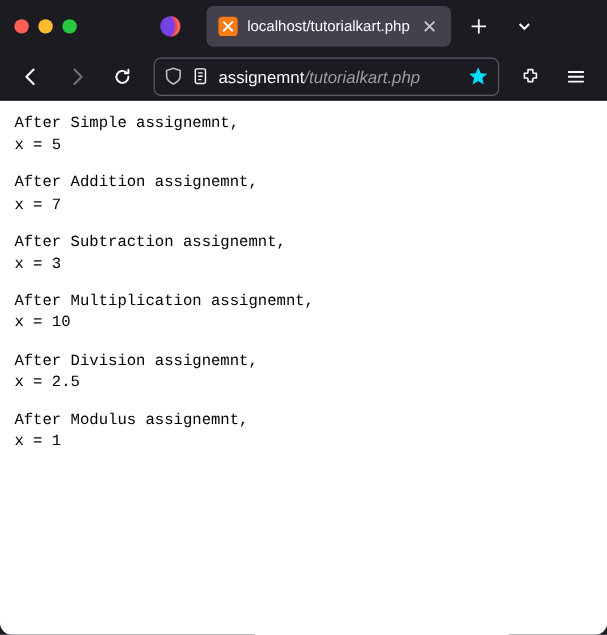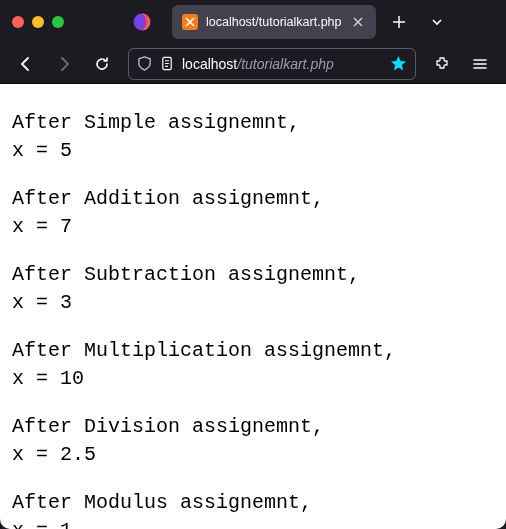--- a/index.html
+++ b/index.html
@@ -86,23 +86,23 @@
       margin: 0 4px;
     }
     .url-host { color: #fbfbfe; }
     .url-path { color: #9c9ca4; font-style: italic; }
     .url-text { flex: 1; white-space: nowrap; overflow: hidden; }
     .shield-icon, .page-icon { color: #bfbfc9; display:flex; }
     .star { color: #0df; font-size: 17px; }
     .content {
       background: #fff;
       height: calc(529px - 84px);
-      padding: 25px 12px;
+      padding: 10px 12px;
       font-family: "Menlo", "Consolas", "Courier New", monospace;
-      font-size: 20px;
+      font-size: 13px;
       line-height: 1.4;
       color: #000;
       white-space: pre;
       overflow: auto;
     }
     .section { margin-bottom: 1em; }
     svg { display: block; }
   </style>
 </head>
 <body>
@@ -167,21 +167,21 @@
       <svg width="15" height="15" viewBox="0 0 16 16">
           <path d="M8 1 L14 3 V8 C14 12 8 15 8 15 C8 15 2 12 2 8 V3 Z" stroke="#bfbfc9" stroke-width="1.4" fill="none"></path>
         </svg>
     </span>
     <span class="page-icon">
       <svg width="14" height="15" viewBox="0 0 14 16">
           <rect x="2.5" y="1.5" width="9" height="13" rx="1.5" stroke="#fbfbfe" stroke-width="1.3" fill="none"></rect>
           <path d="M5 5 H9 M5 8 H9 M5 11 H8" stroke="#fbfbfe" stroke-width="1.2"></path>
         </svg>
     </span>
-    <span class="url-text"><span class="url-host">localhost</span><span class="url-path">/tutorialkart.php</span></span>
+    <span class="url-text"><span class="url-host">assignemnt</span><span class="url-path">/tutorialkart.php</span></span>
     <span class="star">
       <svg width="17" height="17" viewBox="0 0 17 17">
           <path d="M8.5 1 L10.6 6 L16 6.5 L11.9 10 L13.2 15.5 L8.5 12.6 L3.8 15.5 L5.1 10 L1 6.5 L6.4 6 Z" fill="#00ddff"></path>
         </svg>
     </span>
   </div>
   <div class="nav-btn">
     <svg width="16" height="16" viewBox="0 0 16 16">
         <path d="M6 2h4v2a1 1 0 0 0 1 1h2v4h-2a1 1 0 0 0-1 1v2H6v-2a1 1 0 0 0-1-1H3V5h2a1 1 0 0 0 1-1V2z" stroke="#fbfbfe" stroke-width="1.3" fill="none" stroke-linejoin="round"></path>
       </svg>

